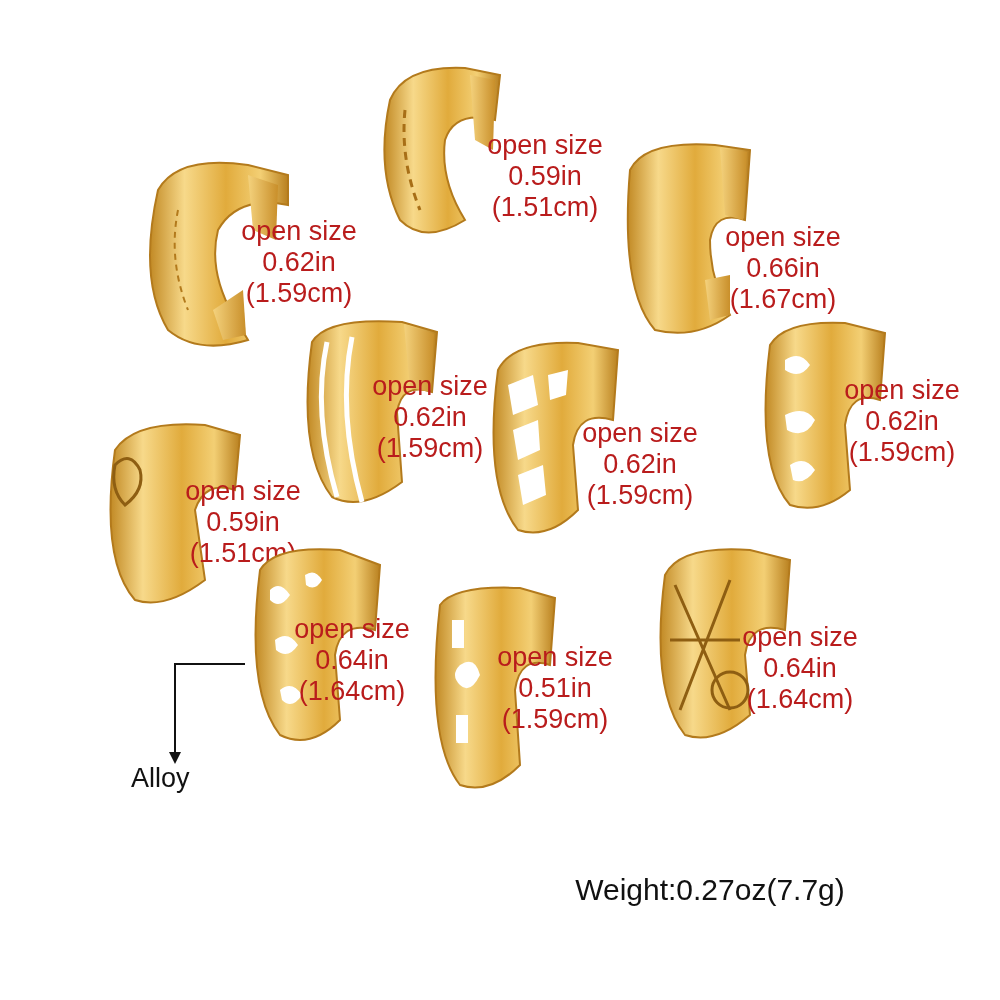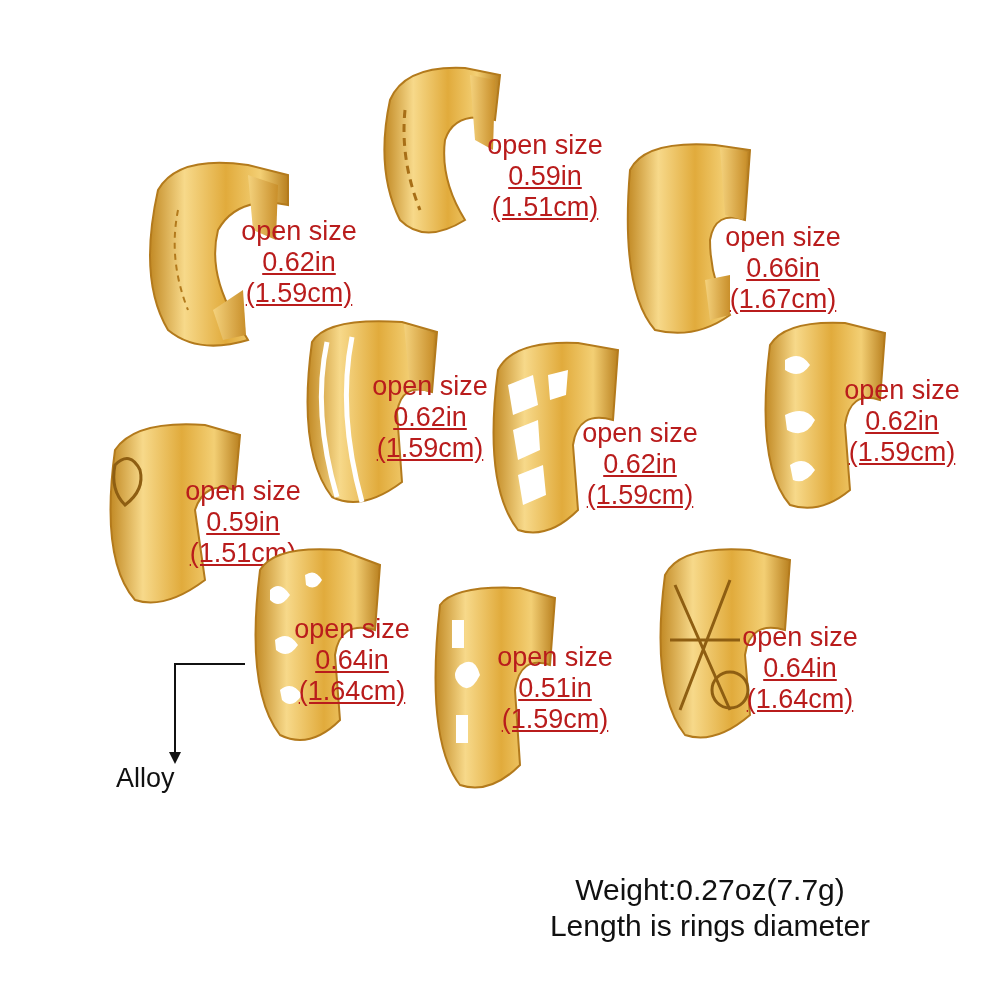--- a/index.html
+++ b/index.html
@@ -2,24 +2,24 @@
 <html><head>
   <meta charset="utf-8">
   <style>
     html, body { margin:0; padding:0; }
     body { width:1000px; height:1000px; background:#ffffff; position:relative; overflow:hidden;
            font-family:"Liberation Sans", sans-serif; }
     .ring { position:absolute; }
     .label { position:absolute; text-align:center; color:#b91c1c; font-size:27px; line-height:31px;
              font-family:"Liberation Sans", sans-serif; white-space:nowrap; transform:translateX(-50%); }
     .label .l1 { display:block; }
-    .label .l2, .label .l3 { display:block;text-decoration:underline; }
+    .label .l2, .label .l3 { display:block; }
     .footer { position:absolute; left:540px; top:872px; width:340px; text-align:center;
               font-size:30px; line-height:36px; color:#111; }
-    .alloy { position:absolute; left:116px; top:763px; font-size:27px; color:#111; }
+    .alloy { position:absolute; left:131px; top:763px; font-size:27px; color:#111; }
     .arrow { position:absolute; left:0; top:0; }
   </style>
 </head>
 <body>
 
 <svg width="0" height="0" style="position:absolute">
   <defs>
     <linearGradient id="gold" x1="0" y1="0" x2="1" y2="0">
       <stop offset="0" stop-color="#c28a25"></stop>
       <stop offset="0.25" stop-color="#f7d98a"></stop>
@@ -164,14 +164,13 @@
 </div>
 
 <svg class="arrow" width="1000" height="1000" style="pointer-events:none;">
   <polyline points="245,664 175,664 175,755" fill="none" stroke="#111" stroke-width="2"></polyline>
   <polygon points="169,752 181,752 175,764" fill="#111"></polygon>
 </svg>
 <div class="alloy">Alloy</div>
 
 <div class="footer">
   <div>Weight:0.27oz(7.7g)</div>
-  <div>Length is rings diameter</div>
 </div>
 
 </body></html>

